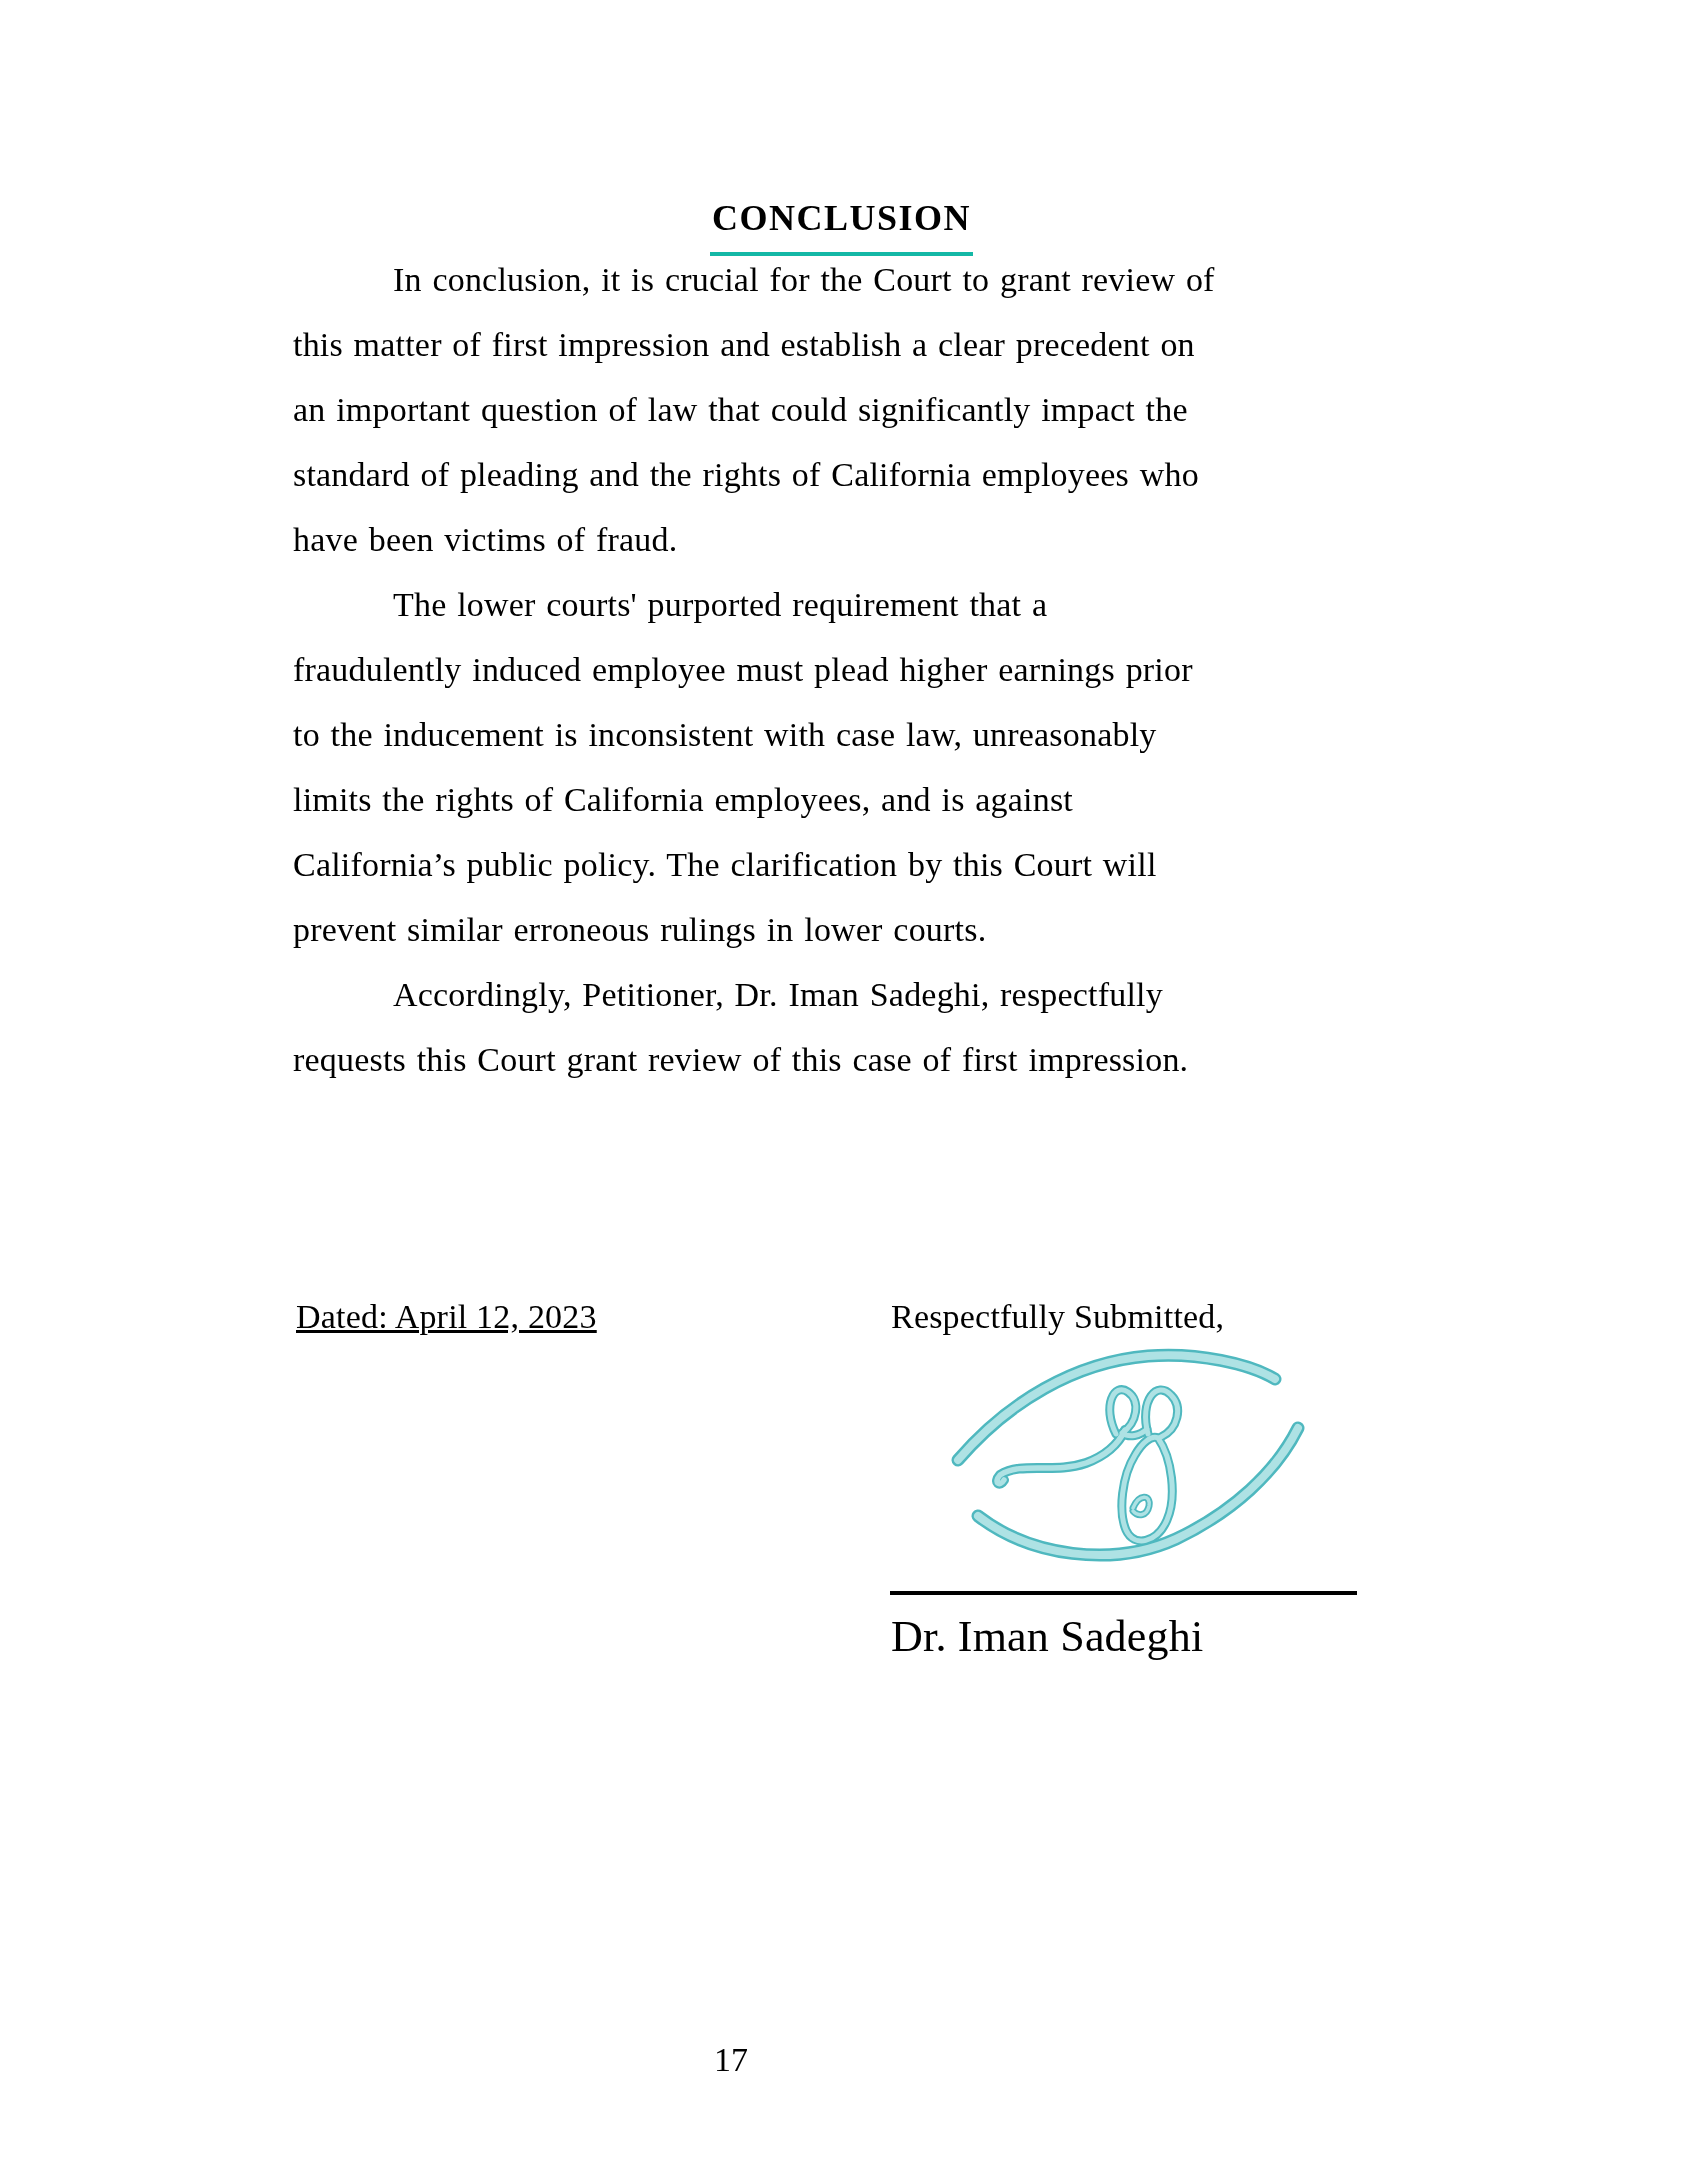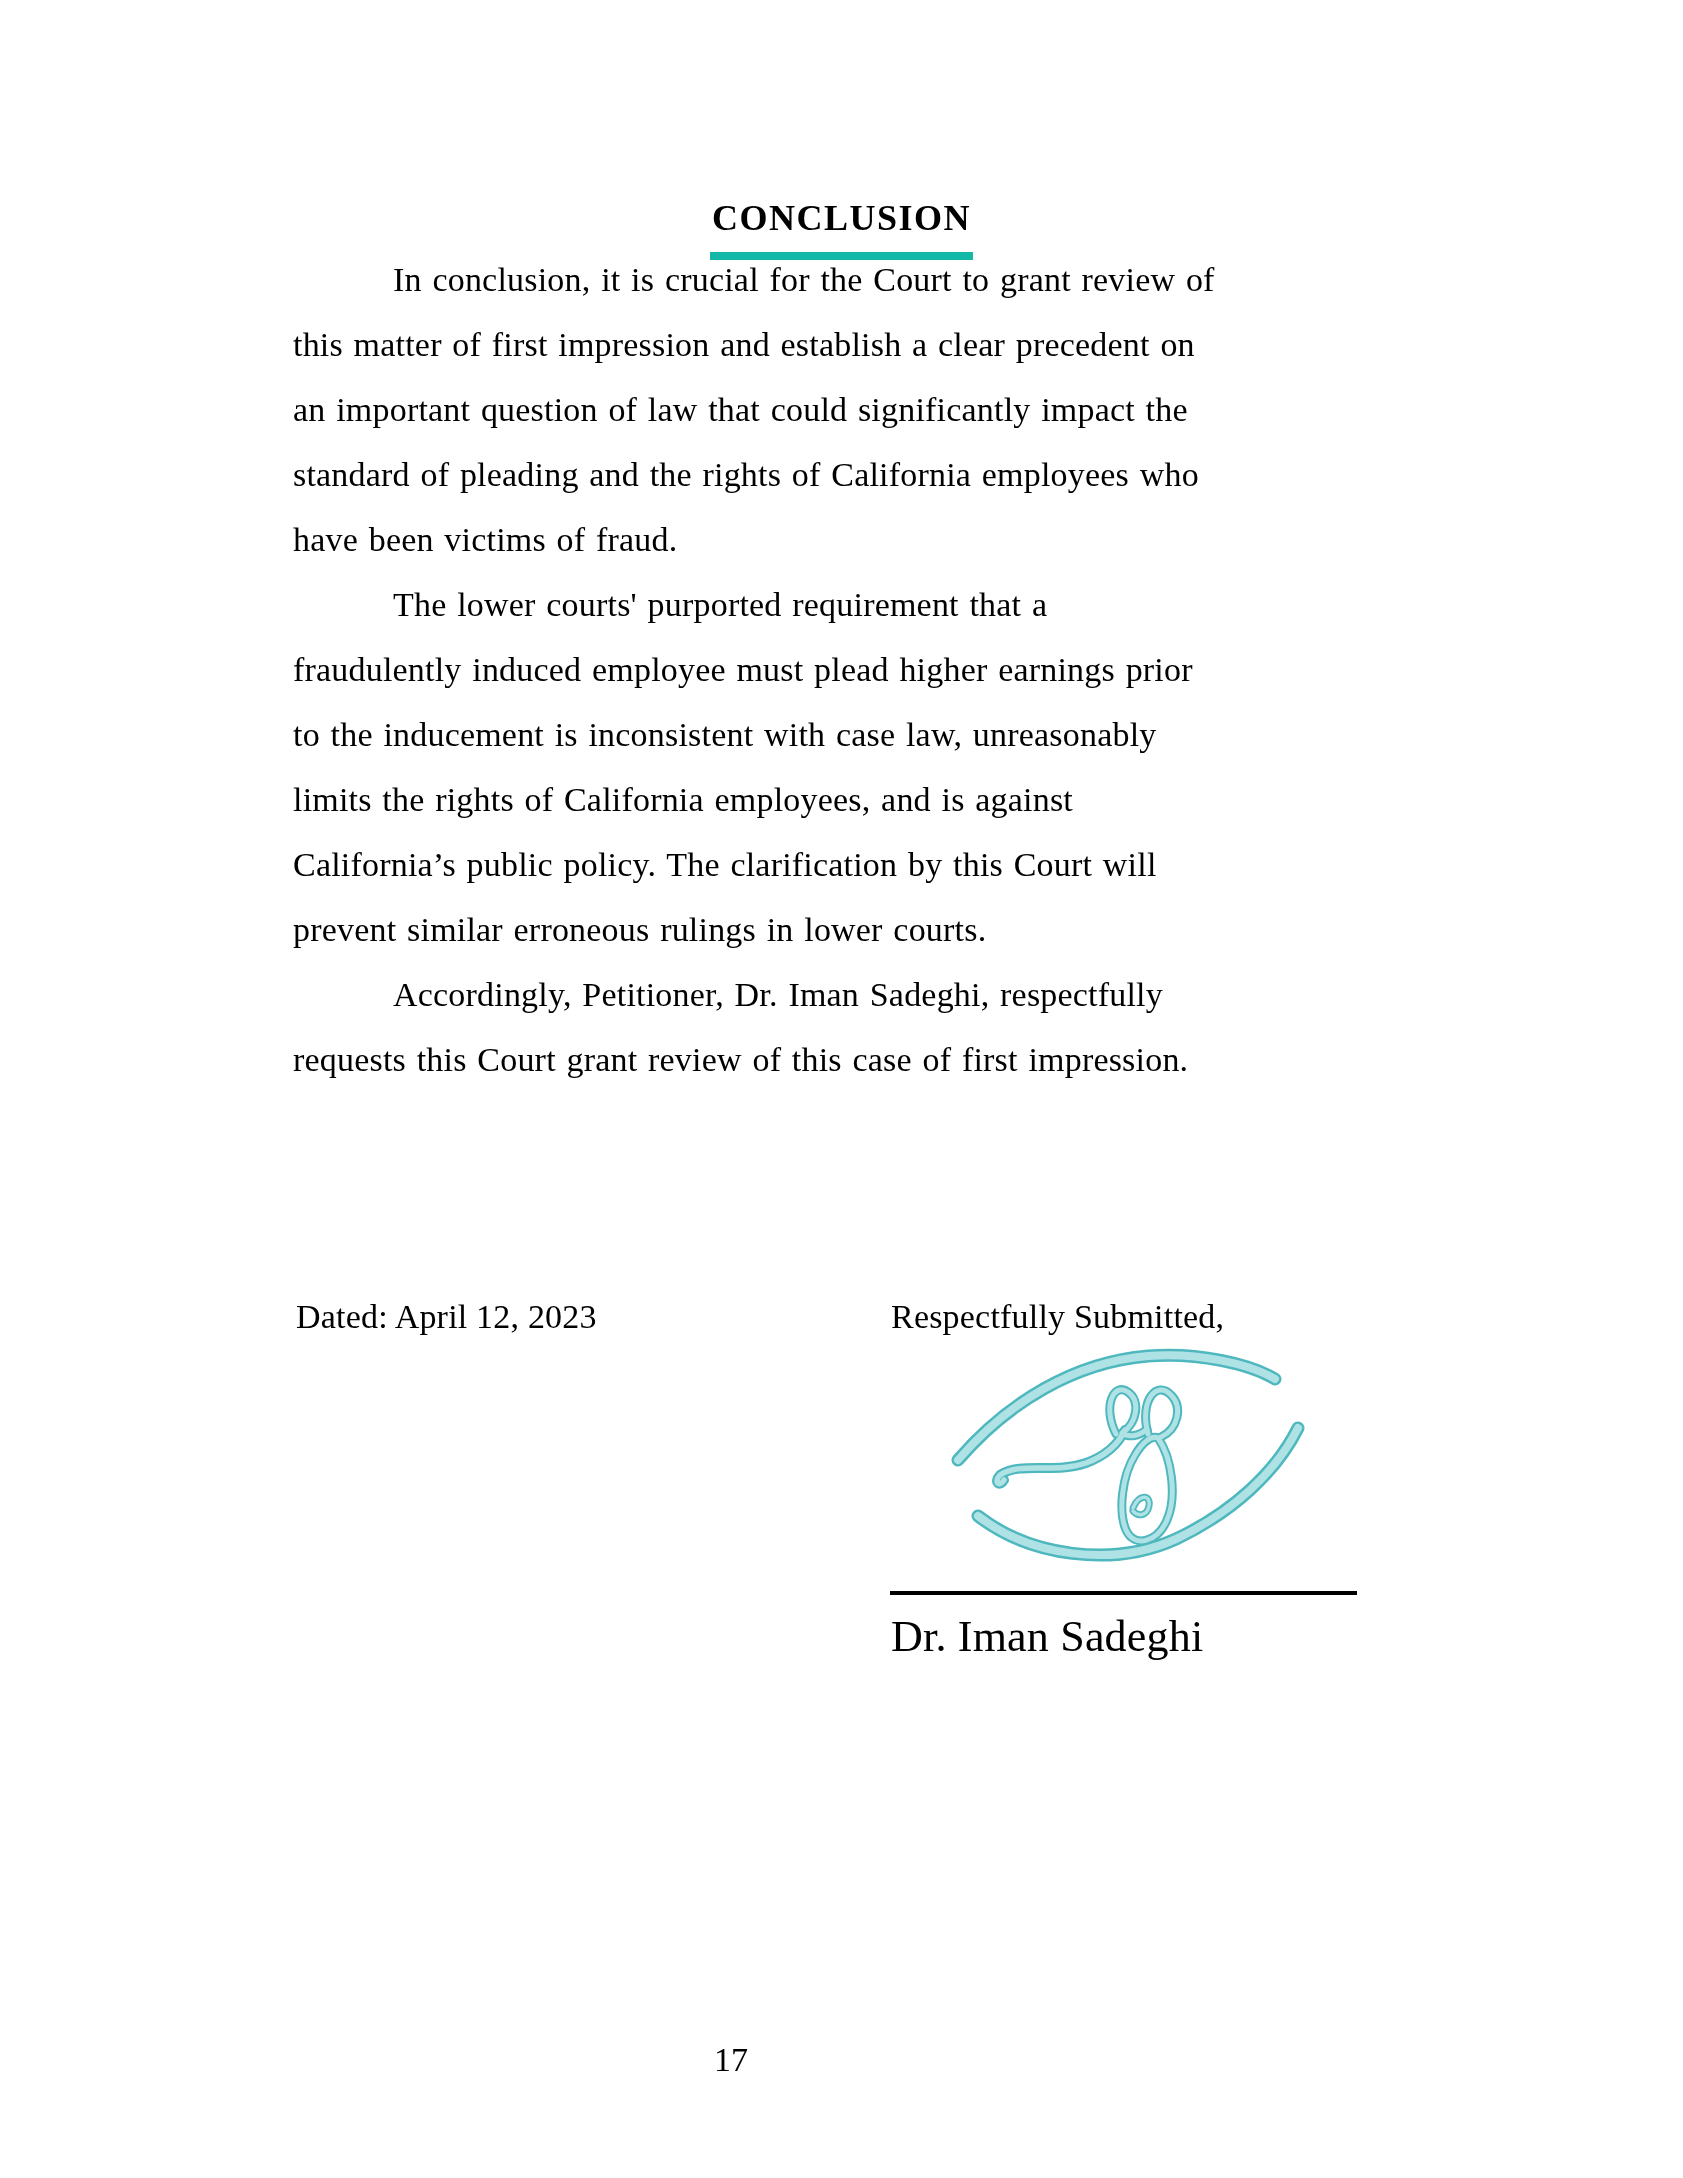--- a/index.html
+++ b/index.html
@@ -20,41 +20,41 @@
     width: 1683px;
     text-align: center;
     font-size: 36px;
     font-weight: bold;
     line-height: 65px;
     letter-spacing: 1.5px;
     margin: 0;
   }
   .doc-title .underline {
     display: inline-block;
-    border-bottom: 8px solid #14b8a6;
+    border-bottom: 4px solid #14b8a6;
     padding: 0 2px 1px 2px;
   }
   .body-text {
     position: absolute;
     top: 247px;
     left: 293px;
     width: 1160px;
     font-size: 34px;
     line-height: 65px;
     word-spacing: 2px;
     letter-spacing: 0.2px;
   }
   .body-text p {
     margin: 0;
     white-space: pre;
     text-indent: 100px;
   }
   .dated-row { position: absolute; top: 1284px; left: 0; width: 1683px;
     font-size: 34px; line-height: 65px; letter-spacing: 0.2px; }
-  .dated-label { position: absolute; left: 296px; top: 0; }
+  .dated-label { position: absolute; left: 296px; top: 0; text-decoration: underline; }
   .submitted-label { position: absolute; left: 891px; top: 0; }
   .signature-svg { position: absolute; left: 930px; top: 1342px; width: 400px; height: 240px; }
   .sig-line {
     position: absolute;
     left: 890px;
     top: 1591px;
     width: 467px;
     height: 4px;
     background: #000000;
   }

